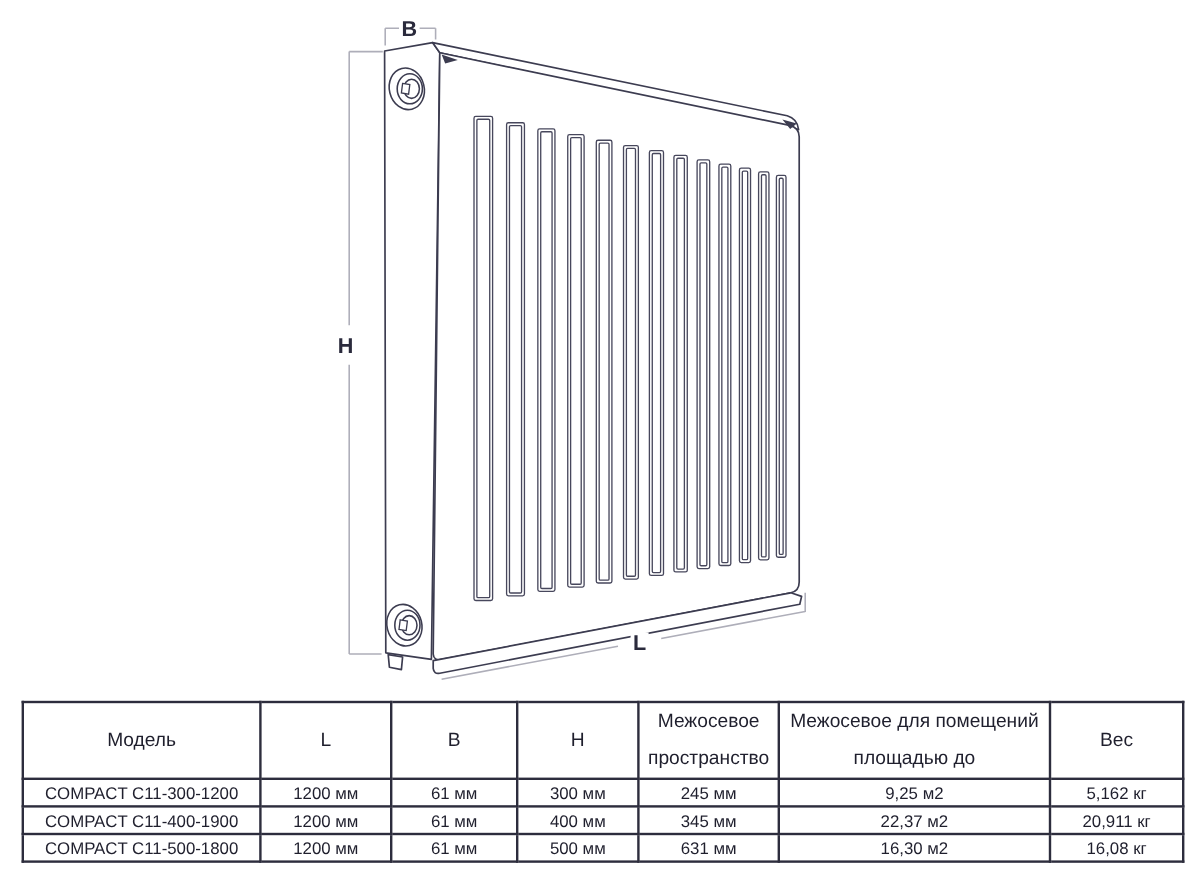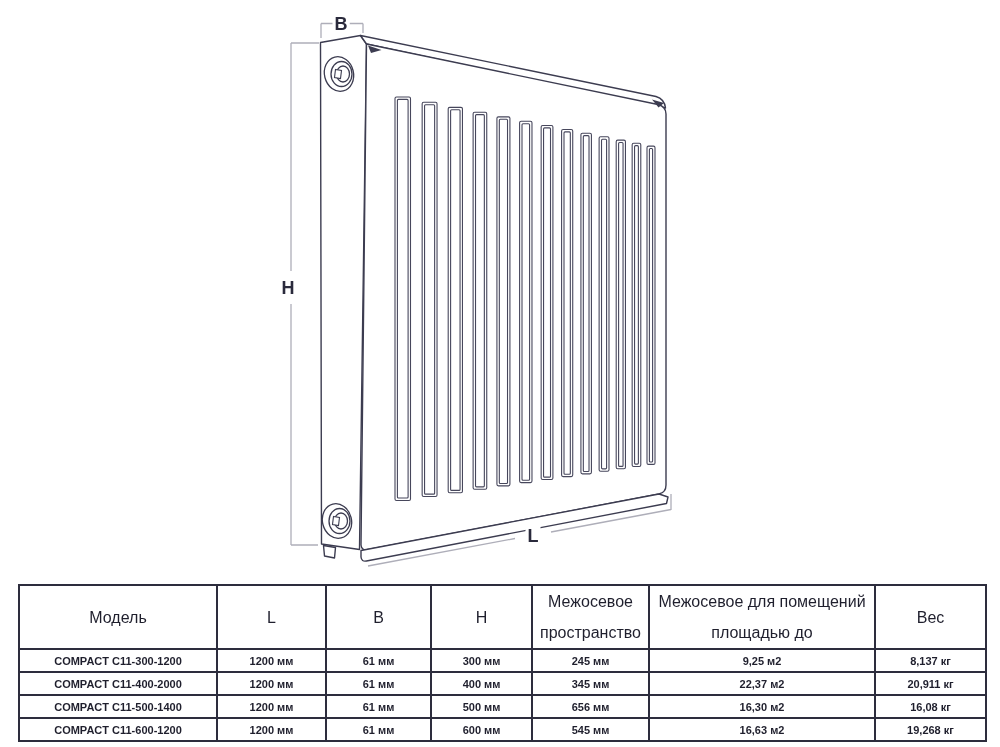--- a/index.html
+++ b/index.html
@@ -27,21 +27,21 @@
   }
   table.spec th, table.spec td{
     border:2px solid var(--tborder);
     text-align:center;vertical-align:middle;
     font-weight:400;color:var(--text);
     padding:0 4px;overflow:hidden;white-space:nowrap;
   }
   table.spec th{
     height:62px;font-size:16px;line-height:1.95;white-space:normal;
   }
-  table.spec td{height:21px;font-size:11px;font-weight:bold;}
+  table.spec td{height:21px;font-size:14px;}
   col.c0{width:198px} col.c1{width:109px} col.c2{width:105px}
   col.c3{width:101px} col.c4{width:117px} col.c5{width:226px} col.c6{width:111px}
 </style>
 </head>
 <body>
 
 <div class="stage">
 
   <div class="drawing">
     <svg width="1000" height="585" viewBox="0 0 1000 585">
@@ -144,45 +144,36 @@
         </tr>
     </thead>
     <tbody id="body-rows">
         <tr>
           <td>COMPACT C11-300-1200</td>
           <td>1200 мм</td>
           <td>61 мм</td>
           <td>300 мм</td>
           <td>245 мм</td>
           <td>9,25 м2</td>
-          <td>8,137 кг</td>
+          <td>5,162 кг</td>
         </tr>
         <tr>
-          <td>COMPACT C11-400-2000</td>
+          <td>COMPACT C11-400-1900</td>
           <td>1200 мм</td>
           <td>61 мм</td>
           <td>400 мм</td>
           <td>345 мм</td>
           <td>22,37 м2</td>
           <td>20,911 кг</td>
         </tr>
         <tr>
-          <td>COMPACT C11-500-1400</td>
+          <td>COMPACT C11-500-1800</td>
           <td>1200 мм</td>
           <td>61 мм</td>
           <td>500 мм</td>
-          <td>656 мм</td>
+          <td>631 мм</td>
           <td>16,30 м2</td>
           <td>16,08 кг</td>
-        </tr>
-        <tr>
-          <td>COMPACT C11-600-1200</td>
-          <td>1200 мм</td>
-          <td>61 мм</td>
-          <td>600 мм</td>
-          <td>545 мм</td>
-          <td>16,63 м2</td>
-          <td>19,268 кг</td>
         </tr>
       </tbody>
   </table>
 
 </div>
 
 </body></html>

